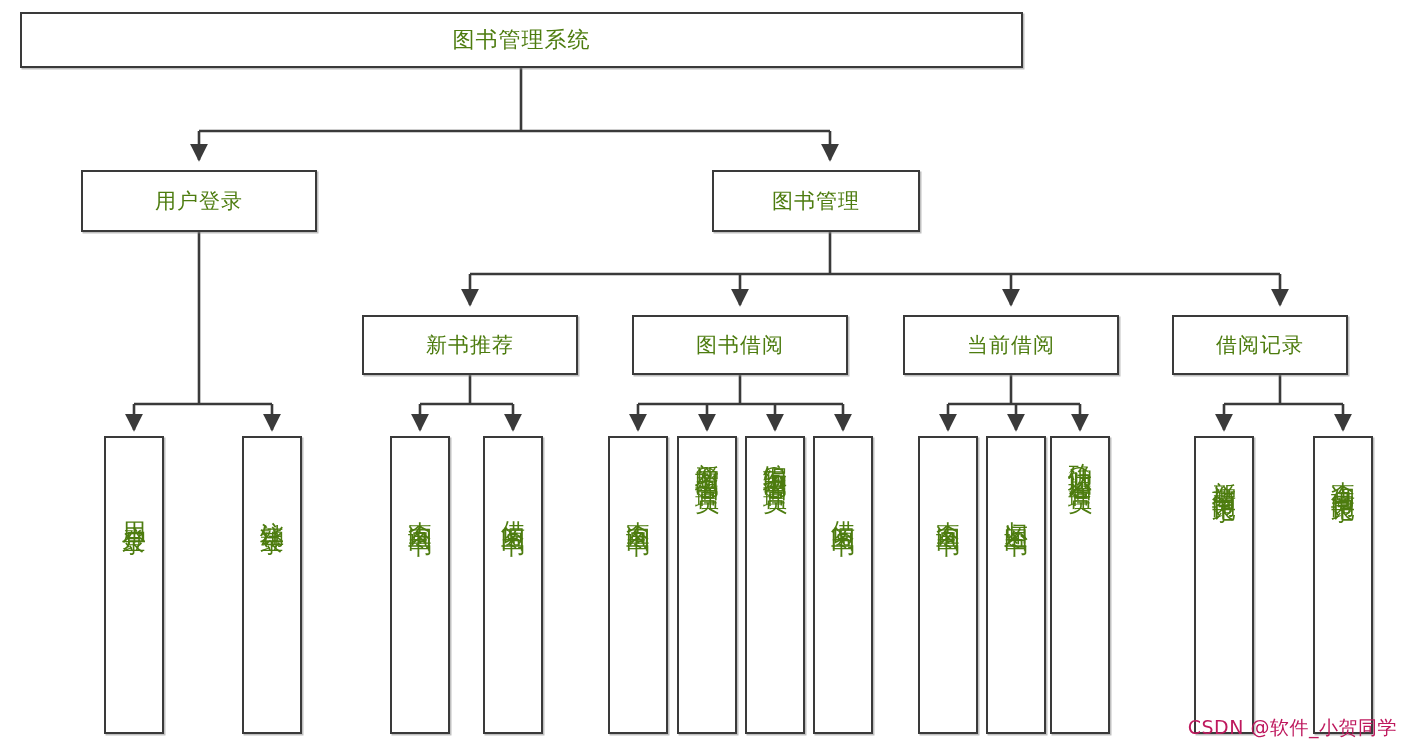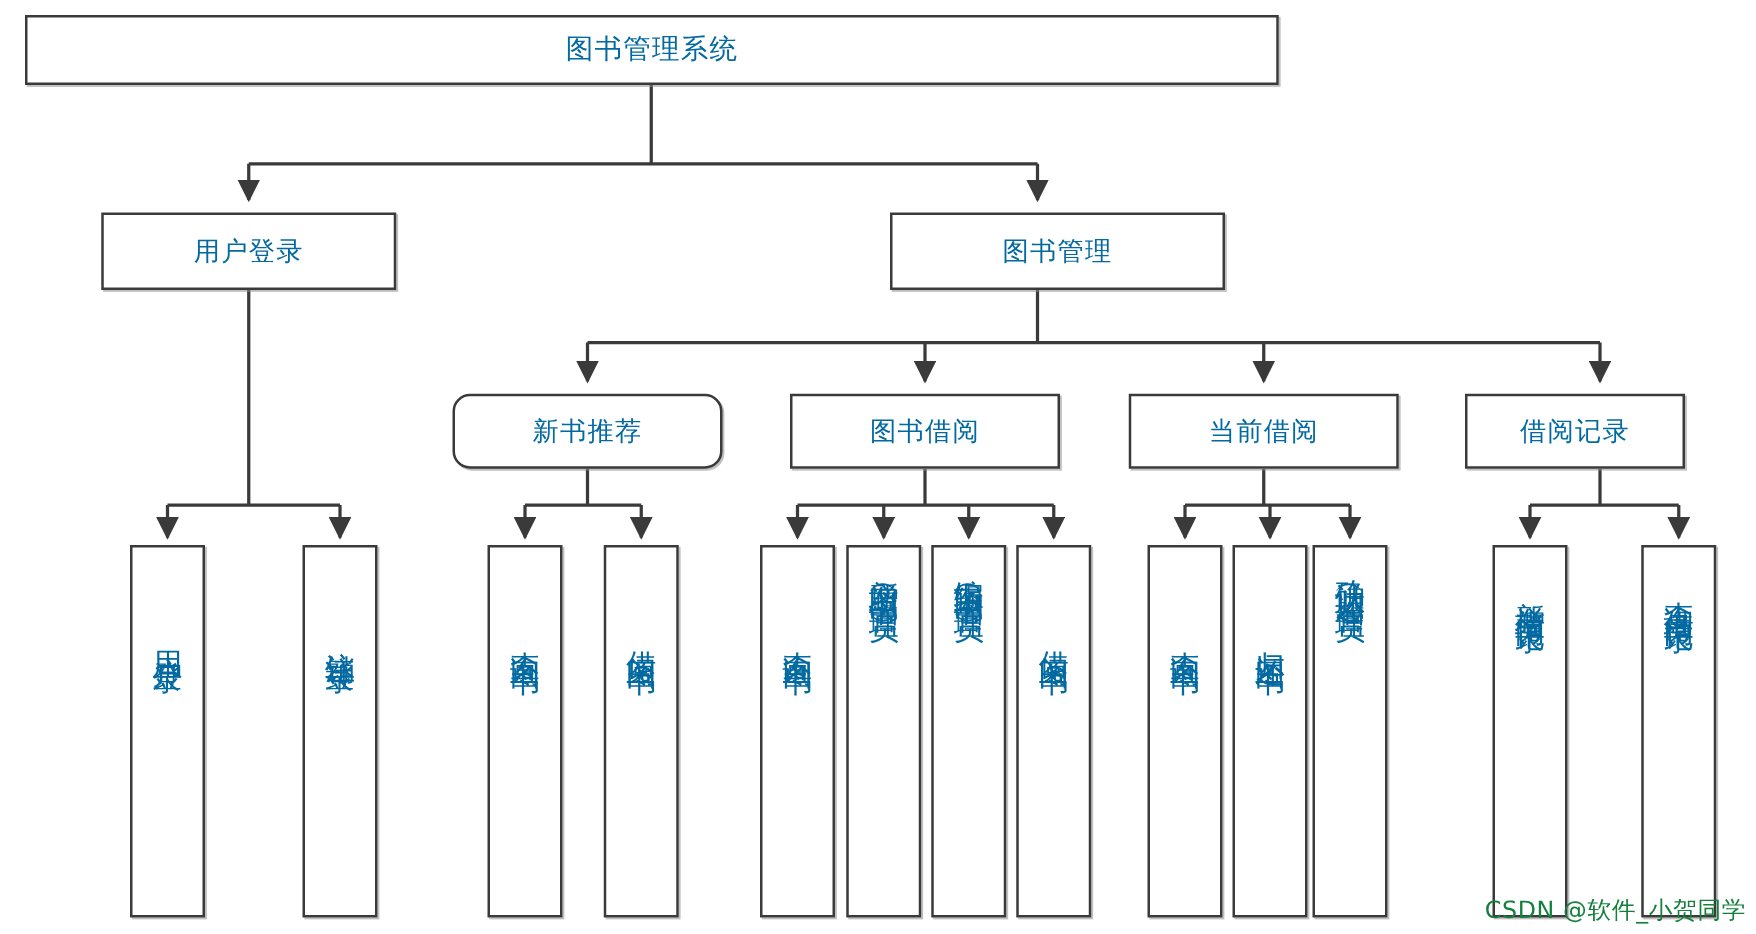--- a/index.html
+++ b/index.html
@@ -21,21 +21,21 @@
     align-items:center;
     justify-content:center;
     color:#2b2b2b;
     box-shadow:1.5px 1.5px 0 rgba(140,140,140,.55);
   }
   .node .lbl{
     font-size:21px;
     line-height:1.05;
     letter-spacing:1px;
     white-space:nowrap;
-    color:#0369a1;
+    color:#4d7c0f;
   }
   .node.root .lbl{font-size:22px;}
   .node.lvl2 .lbl{font-size:21px;}
   .node.lvl3 .lbl{font-size:21px;}
 
   
   .node.leaf{
     align-items:flex-start;
     justify-content:center;
     padding-top:0;
@@ -49,21 +49,21 @@
     letter-spacing:4px;
     white-space:nowrap;
     display:block;
   }
 
   .watermark{
     position:absolute;
     right:8px;
     bottom:6px;
     font-size:19px;
-    color:#15803d;
+    color:#be185d;
     letter-spacing:.5px;
     white-space:nowrap;
     font-family:"DejaVu Sans","Liberation Sans",sans-serif;
     margin-top:23px;
   }
 </style>
 </head>
 <body>
 
 <div id="canvas">
@@ -118,25 +118,25 @@
     </g>
   </svg>
 
   <div class="node root" style="left:20px;top:12px;width:1003px;height:56px;">
     <span class="lbl">图书管理系统</span>
   </div>
 
   <div class="node lvl2" style="left:81px;top:170px;width:236px;height:62px;">
     <span class="lbl">用户登录</span>
   </div>
-  <div class="node lvl2" style="left:712px;top:170px;width:268px;height:62px;">
+  <div class="node lvl2" style="left:712px;top:170px;width:208px;height:62px;">
     <span class="lbl">图书管理</span>
   </div>
 
-  <div class="node lvl3" style="left:362px;top:315px;width:216px;height:60px;border-radius:14px;">
+  <div class="node lvl3" style="left:362px;top:315px;width:216px;height:60px;">
     <span class="lbl">新书推荐</span>
   </div>
   <div class="node lvl3" style="left:903px;top:315px;width:216px;height:60px;">
     <span class="lbl">当前借阅</span>
   </div>
   <div class="node lvl3" style="left:632px;top:315px;width:216px;height:60px;">
     <span class="lbl">图书借阅</span>
   </div>
   <div class="node lvl3" style="left:1172px;top:315px;width:176px;height:60px;">
     <span class="lbl">借阅记录</span>

